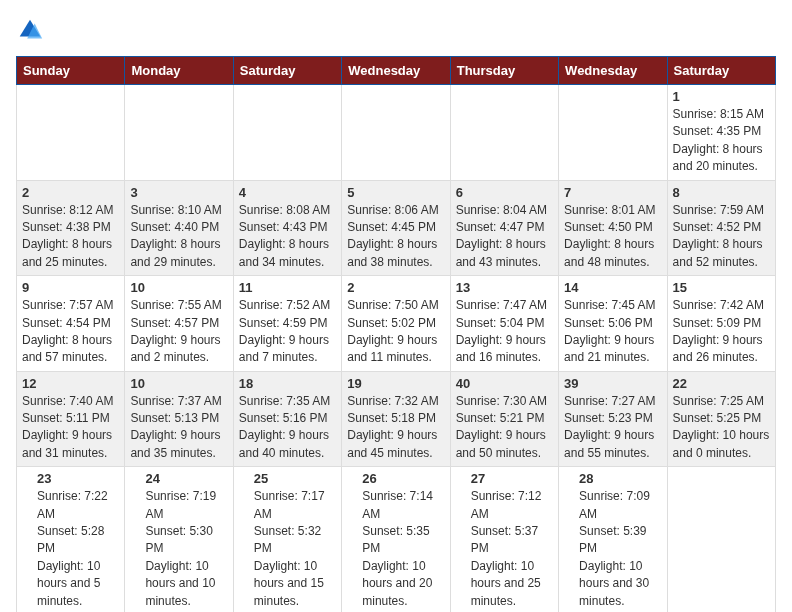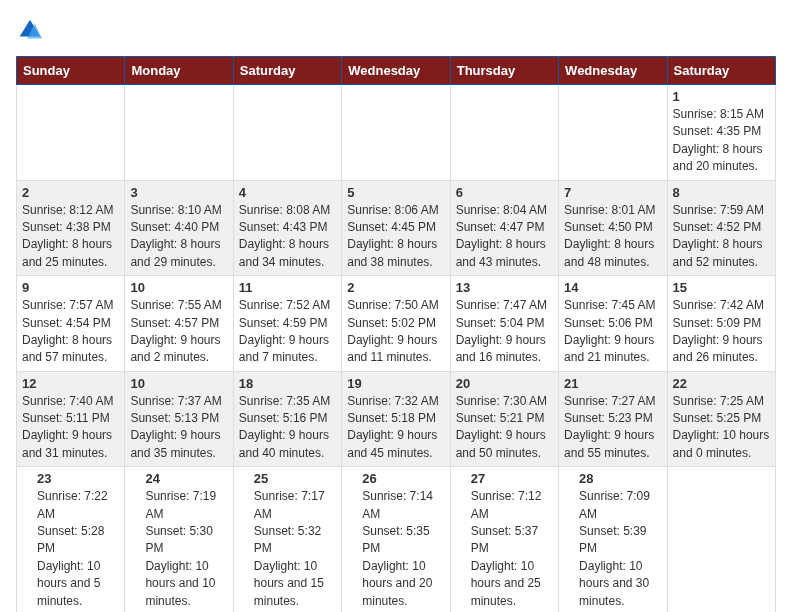--- a/index.html
+++ b/index.html
@@ -206,25 +206,25 @@
         </td>
         <td>
           <span class="day-number">18</span>
           <div class="day-info">Sunrise: 7:35 AM<br>Sunset: 5:16 PM<br>Daylight: 9 hours and 40 minutes.</div>
         </td>
         <td>
           <span class="day-number">19</span>
           <div class="day-info">Sunrise: 7:32 AM<br>Sunset: 5:18 PM<br>Daylight: 9 hours and 45 minutes.</div>
         </td>
         <td>
-          <span class="day-number">20</span>
+          <span class="day-number">40</span>
           <div class="day-info">Sunrise: 7:30 AM<br>Sunset: 5:21 PM<br>Daylight: 9 hours and 50 minutes.</div>
         </td>
         <td>
-          <span class="day-number">21</span>
+          <span class="day-number">39</span>
           <div class="day-info">Sunrise: 7:27 AM<br>Sunset: 5:23 PM<br>Daylight: 9 hours and 55 minutes.</div>
         </td>
         <td>
           <span class="day-number">22</span>
           <div class="day-info">Sunrise: 7:25 AM<br>Sunset: 5:25 PM<br>Daylight: 10 hours and 0 minutes.</div>
         </td>
       </tr>
       <tr>
         <td>
           <span class="day-number">23</span>

